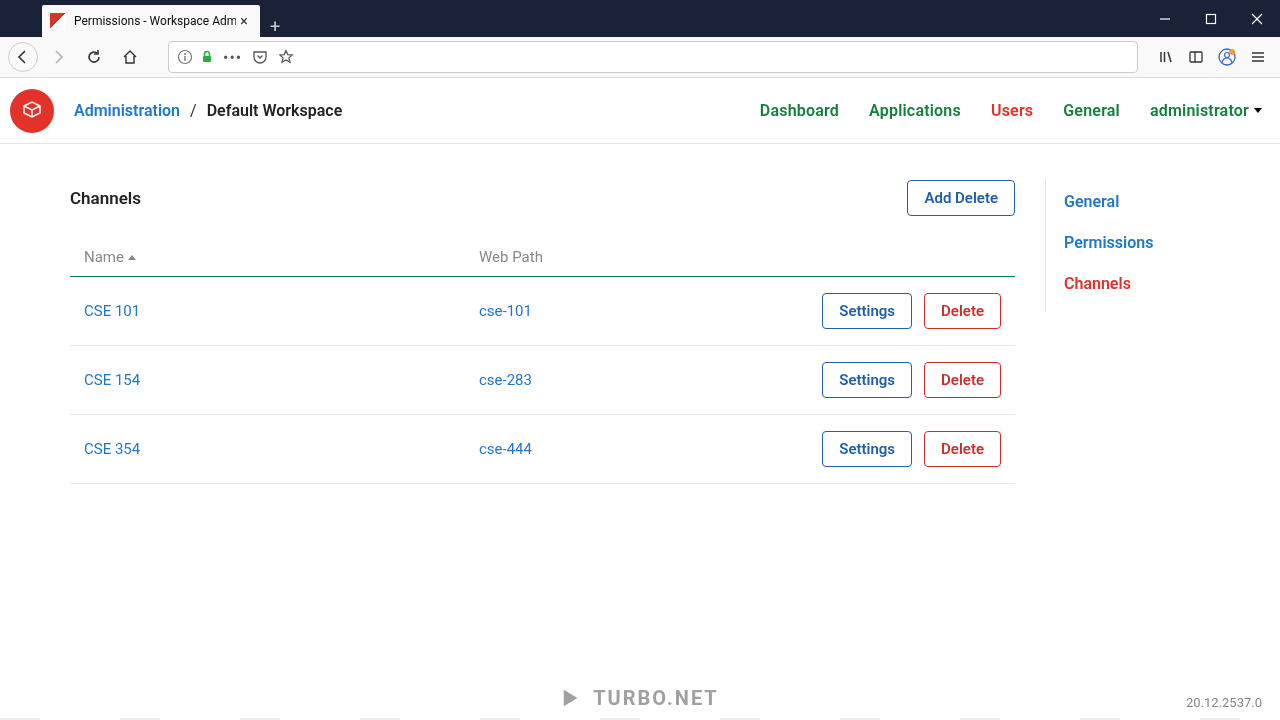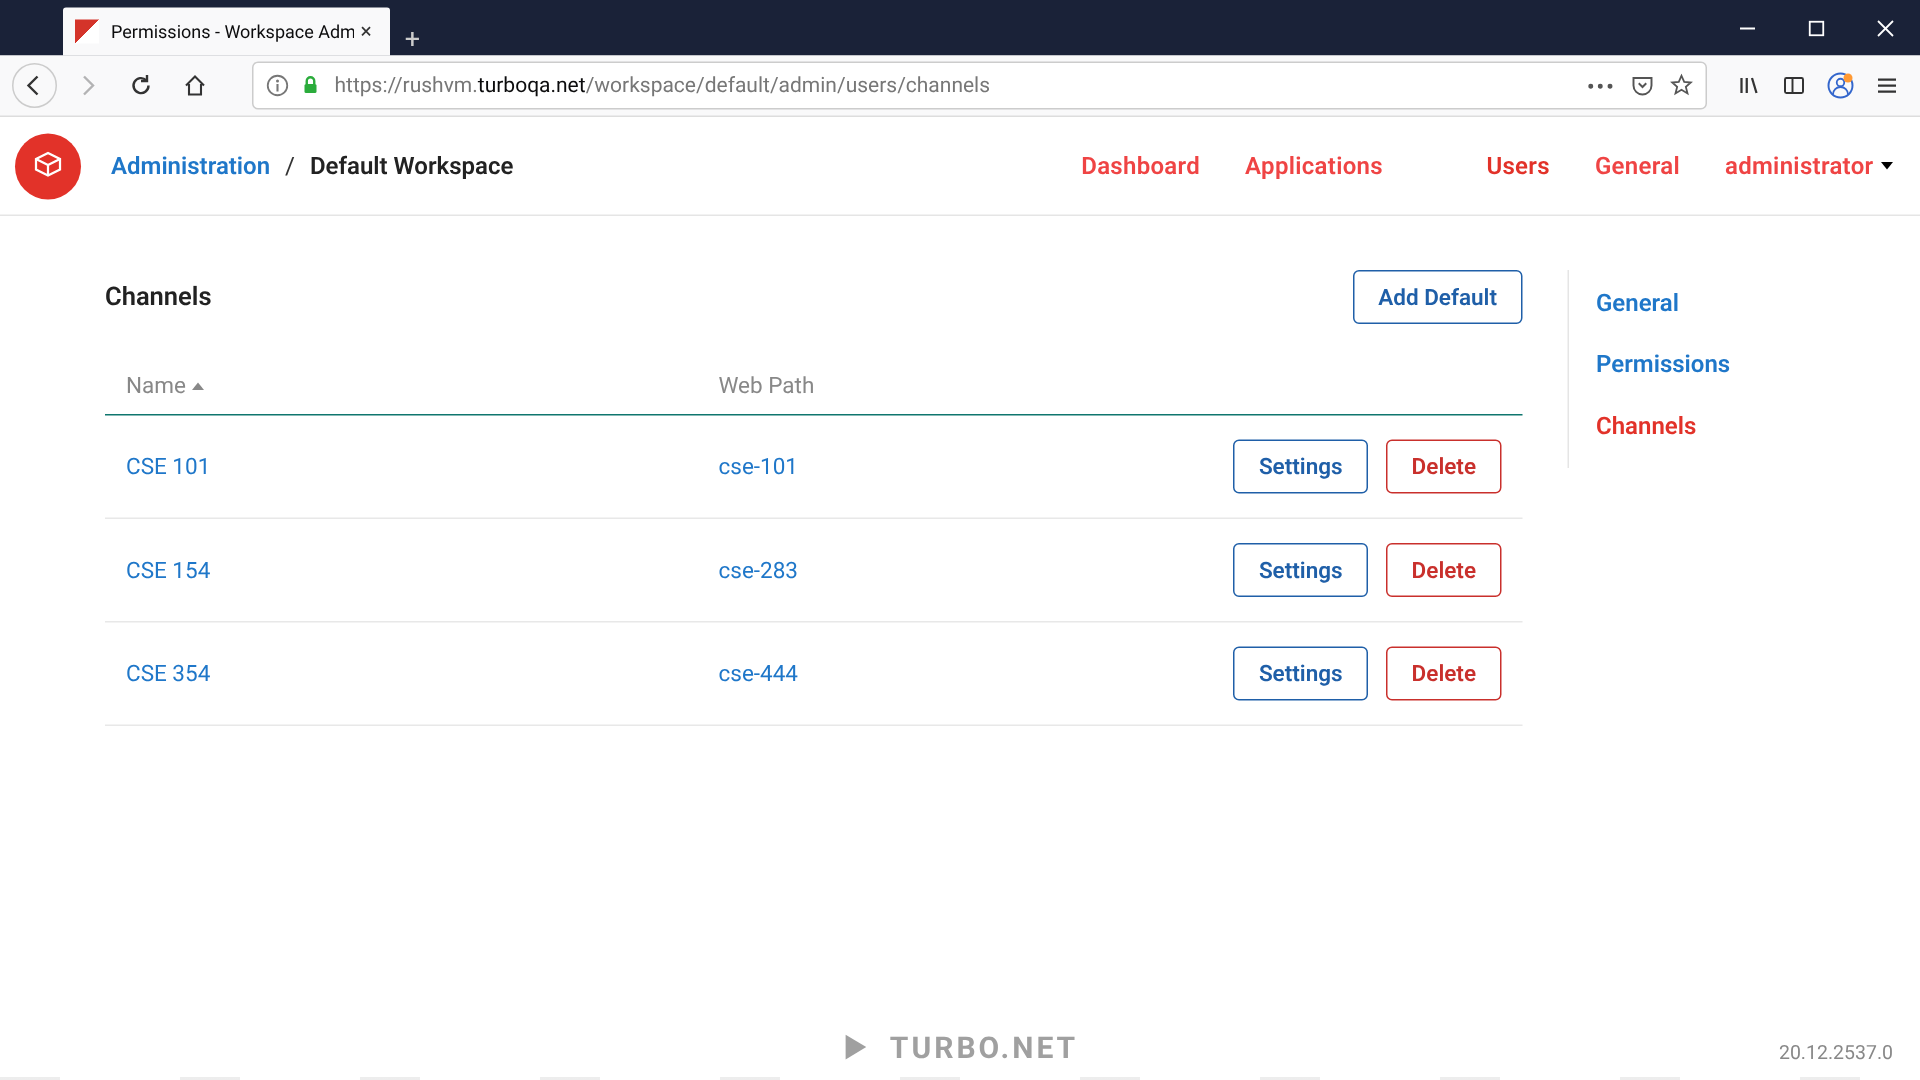--- a/index.html
+++ b/index.html
@@ -29,22 +29,22 @@
 
 
 .app-header { height:66px; border-bottom:1px solid #e5e5e5; display:flex; align-items:center; padding:0 18px 0 10px; }
 .app-logo { width:44px; height:44px; background:#e23229; border-radius:50%; display:flex; align-items:center; justify-content:center; margin-right:20px; }
 .app-logo svg { width:24px; height:24px; }
 .breadcrumb { font-size:16px; font-weight:600; display:flex; align-items:center; gap:10px; }
 .breadcrumb a { color:#1f77c9; text-decoration:none;text-align:center; }
 .breadcrumb .sep { color:#333; font-weight:400; }
 .breadcrumb .current { color:#222; }
 .main-nav { margin-left:auto; display:flex; gap:30px; font-size:16px; font-weight:600; letter-spacing:0.2px; }
-.main-nav a { color:#ef4444; text-decoration:none; }
-.main-nav a.active { color:#e23229;margin-left:39px; }
+.main-nav a { color:#15803d; text-decoration:none; }
+.main-nav a.active { color:#e23229; }
 .main-nav .user-menu { display:flex; align-items:center; gap:5px; }
 .caret { width:0; height:0; border-left:4px solid transparent; border-right:4px solid transparent; border-top:5px solid #000; }
 
 
 .content { display:flex; padding:36px 0 0 70px; }
 .main-col { width:945px; }
 .page-head { display:flex; align-items:center; justify-content:space-between; margin-bottom:22px; }
 .page-title { font-size:17px; font-weight:600; color:#222; }
 .btn-outline { border:1px solid #1f5fa8; background:#fff; color:#1f5fa8; padding:8px 16px; border-radius:4px; font-size:15px; font-weight:600; cursor:pointer; }
 .btn-outline.red { border-color:#c9302c; color:#c9302c; }
@@ -129,21 +129,20 @@
       <svg class="icon" viewBox="0 0 16 16">
           <circle cx="8" cy="8" r="6.5" fill="none" stroke="#777" stroke-width="1.2"></circle>
           <circle cx="8" cy="5" r="1" fill="#777"></circle>
           <line x1="8" y1="7" x2="8" y2="12" stroke="#777" stroke-width="1.4"></line>
         </svg>
       <svg class="icon" viewBox="0 0 16 16">
           <rect x="4" y="7" width="8" height="6" rx="1" fill="#2bac3c"></rect>
           <path d="M5.5 7 V5 a2.5 2.5 0 0 1 5 0 V7" fill="none" stroke="#2bac3c" stroke-width="1.6"></path>
         </svg>
     </div>
-    <span class="url-text"><span>https://rushvm.</span><span class="dark">turboqa.net</span><span>/workspace/default/admin/users/channels</span></span>
     <div class="url-right">
       <span style="letter-spacing:1px;">•••</span>
       <svg class="icon" viewBox="0 0 16 16">
           <path d="M2 3 H14 V8 a6 6 0 0 1 -12 0 Z" fill="none" stroke="#555" stroke-width="1.3"></path>
           <path d="M5.5 6.5 L8 9 L10.5 6.5" fill="none" stroke="#555" stroke-width="1.3"></path>
         </svg>
       <svg class="icon" viewBox="0 0 16 16">
           <path d="M8 1.5 L9.8 5.6 L14.2 6 L10.9 8.9 L12 13.3 L8 10.9 L4 13.3 L5.1 8.9 L1.8 6 L6.2 5.6 Z" fill="none" stroke="#555" stroke-width="1.2"></path>
         </svg>
     </div>
@@ -193,21 +192,21 @@
         <span>administrator</span>
         <span class="caret"></span>
       </a>
   </div>
 </div>
 
 <div class="content">
   <div class="main-col">
     <div class="page-head">
       <span class="page-title">Channels</span>
-      <button class="btn-outline">Add Default</button>
+      <button class="btn-outline">Add Delete</button>
     </div>
     <div class="table">
       <div class="table-head">
         <div class="col-name">
             <span>Name</span>
             <span class="sort-ind"></span>
           </div>
         <div class="col-path">Web Path</div>
       </div>
       <div id="rows">

